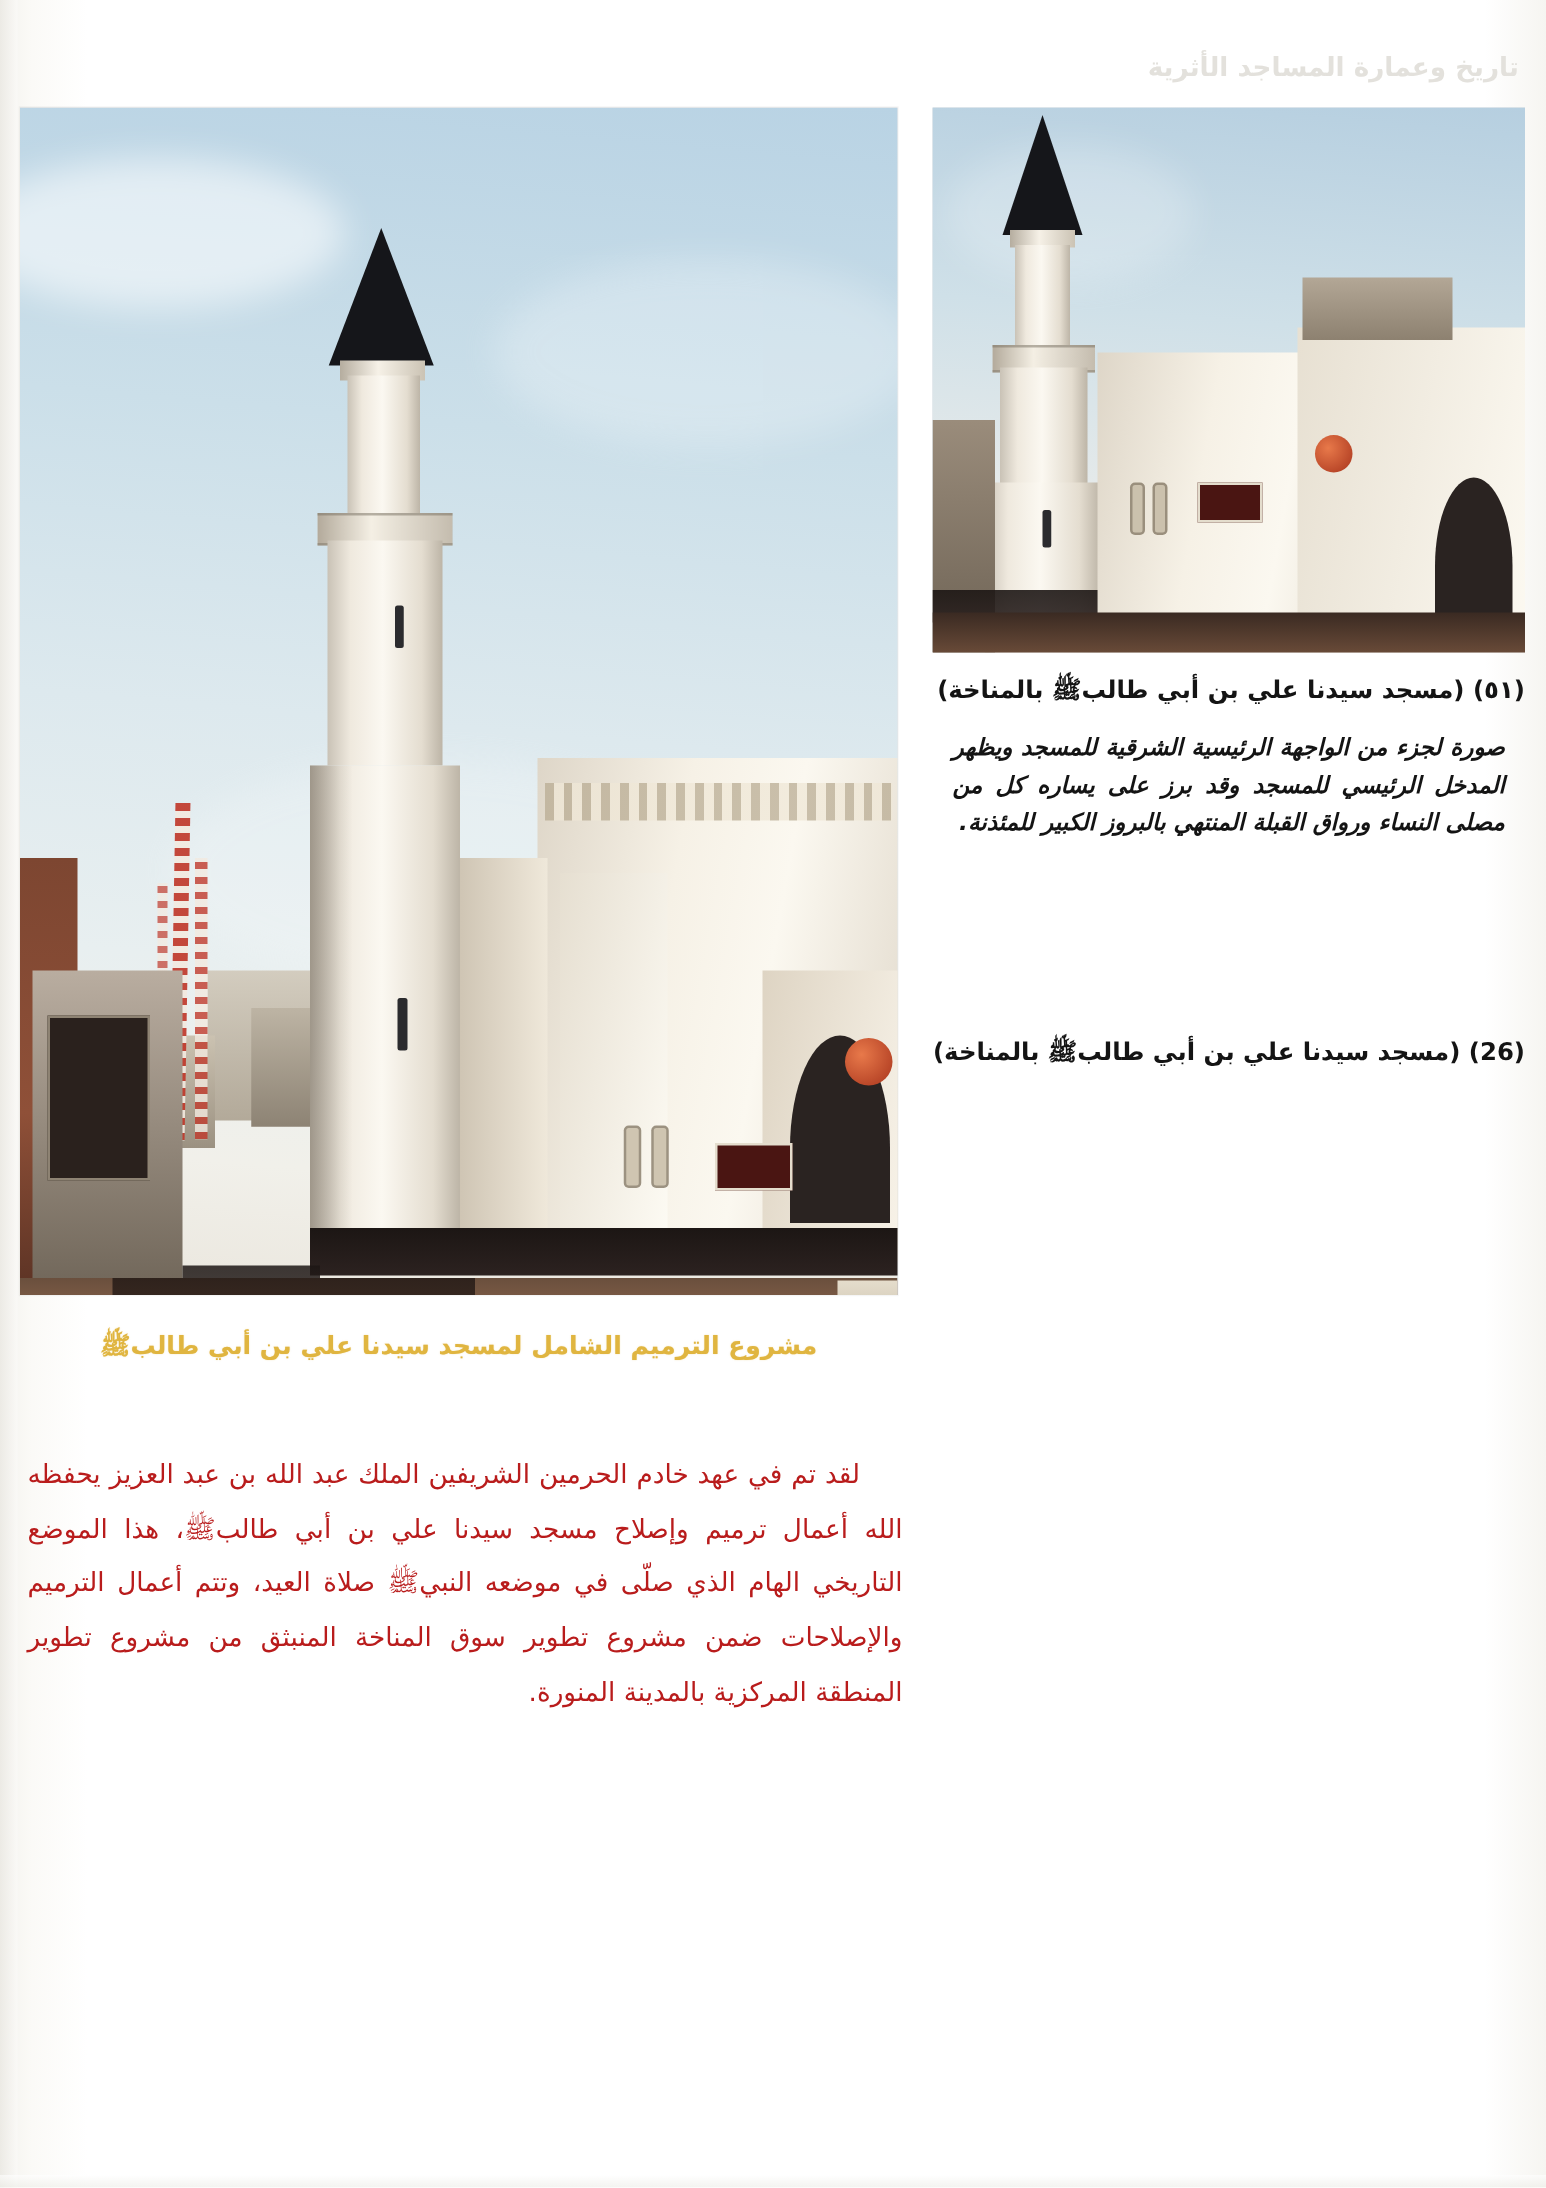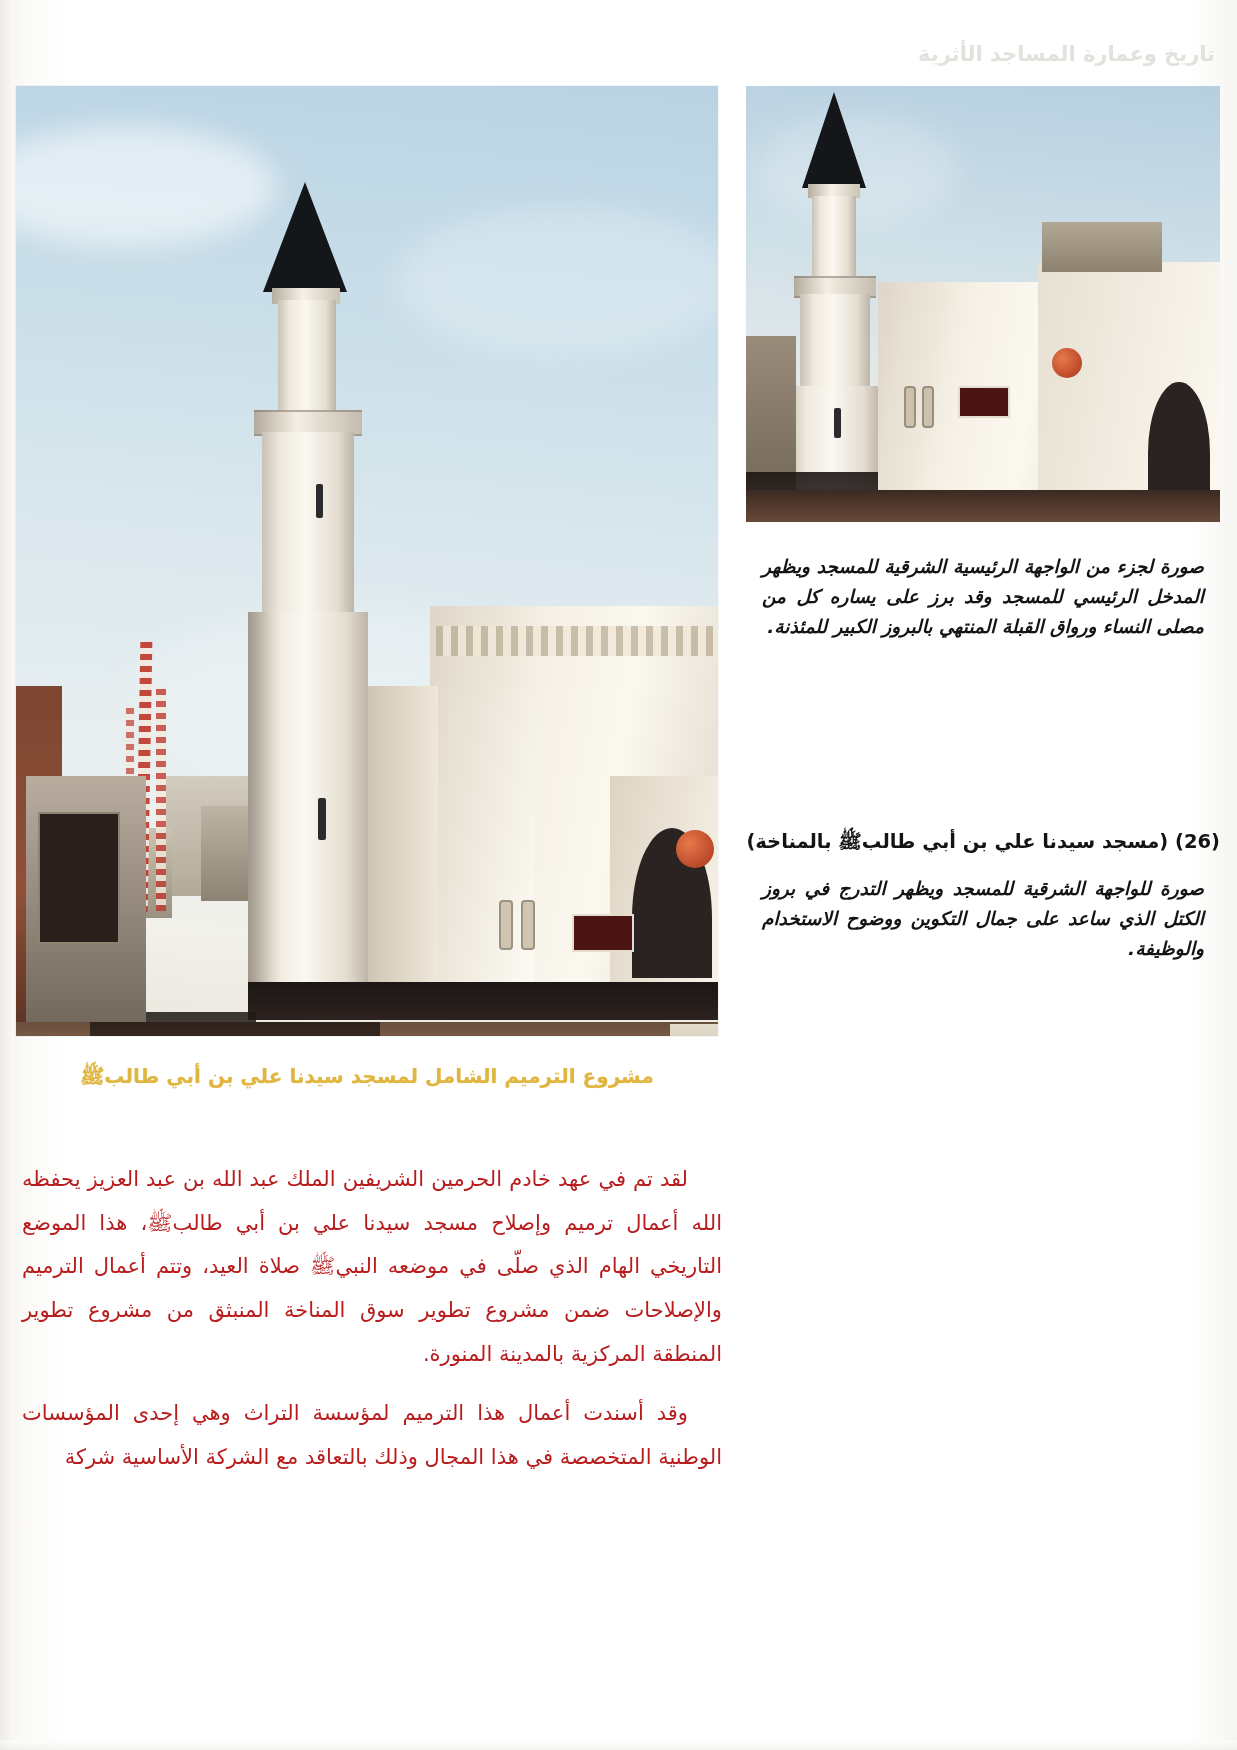--- a/index.html
+++ b/index.html
@@ -327,28 +327,27 @@
   <div class="arch" style="left:402px; top:296px; width:62px; height:118px;"></div>
   <div class="plaque" style="left:212px; top:300px; width:48px; height:28px;"></div>
   <div class="slit" style="left:160px; top:302px; width:8px; height:38px; background:#cbc1ad; box-shadow:0 0 0 2px #9a8f7d;"></div>
   <div class="slit" style="left:178px; top:302px; width:8px; height:38px; background:#cbc1ad; box-shadow:0 0 0 2px #9a8f7d;"></div>
 
   <div class="parapet" style="left:0px; top:386px; width:132px; height:26px; opacity:.9;"></div>
   <div class="ground" style="top:404px; height:34px; background:linear-gradient(180deg,#3a2a22,#6b4c39);"></div>
 </div>
 
 <div class="caption-block" id="caption-51">
+  <p class="caption-title">(٥١) (مسجد سيدنا علي بن أبي طالبﷺ بالمناخة)</p>
   <p class="caption-body">صورة لجزء من الواجهة الرئيسية الشرقية للمسجد ويظهر المدخل الرئيسي للمسجد وقد برز على يساره كل من مصلى النساء ورواق القبلة المنتهي بالبروز الكبير للمئذنة.</p>
 </div>
 
 <div class="caption-block" id="caption-52">
   <p class="caption-title">(26) (مسجد سيدنا علي بن أبي طالبﷺ بالمناخة)</p>
-  <p class="caption-body">صورة للواجهة الشرقية للمسجد ويظهر التدرج في بروز الكتل الذي ساعد على جمال التكوين ووضوح الاستخدام والوظيفة.</p>
 </div>
 
 <div id="figure-caption">
   <span class="fc-line">مشروع الترميم الشامل لمسجد سيدنا علي بن أبي طالبﷺ</span>
 </div>
 
 <div id="body-text">
   <p class="para">لقد تم في عهد خادم الحرمين الشريفين الملك عبد الله بن عبد العزيز يحفظه الله أعمال ترميم وإصلاح مسجد سيدنا علي بن أبي طالبﷺ، هذا الموضع التاريخي الهام الذي صلّى في موضعه النبيﷺ صلاة العيد، وتتم أعمال الترميم والإصلاحات ضمن مشروع تطوير سوق المناخة المنبثق من مشروع تطوير المنطقة المركزية بالمدينة المنورة.</p>
-  <p class="para">وقد أسندت أعمال هذا الترميم لمؤسسة التراث وهي إحدى المؤسسات الوطنية المتخصصة في هذا المجال وذلك بالتعاقد مع الشركة الأساسية شركة</p>
 </div>
 
 </body></html>

